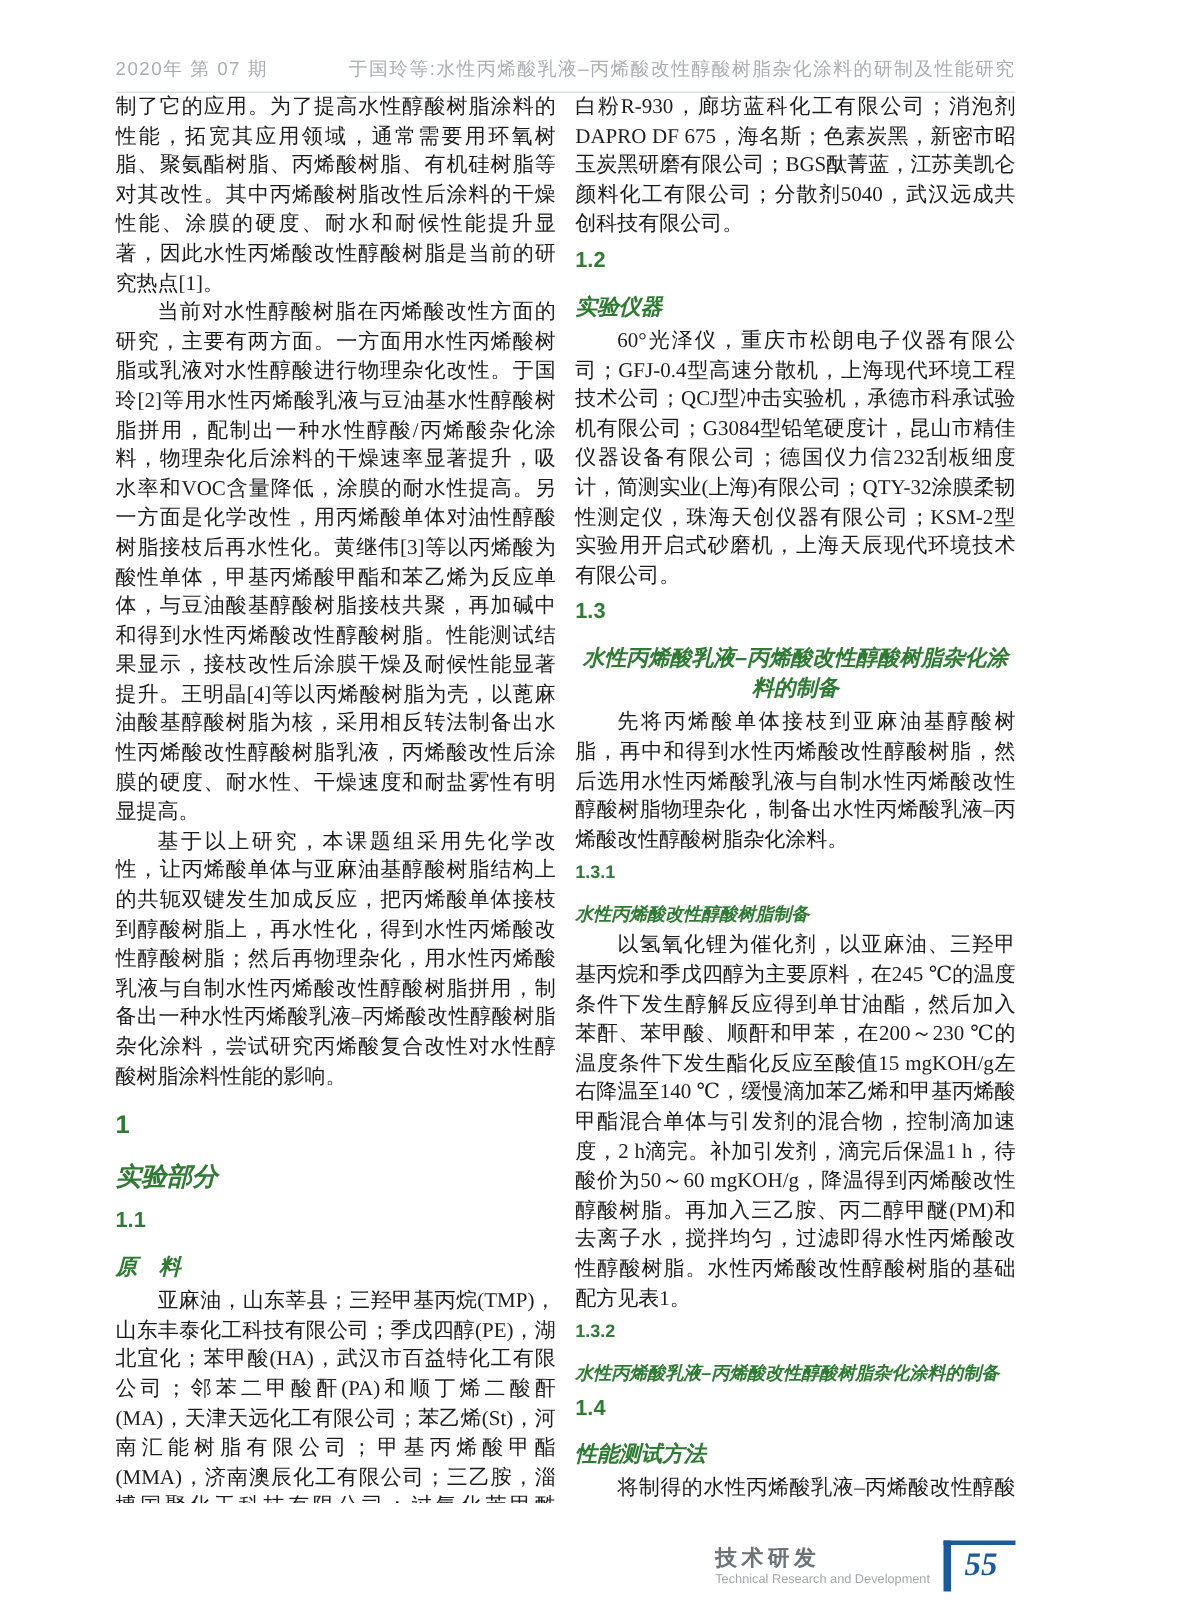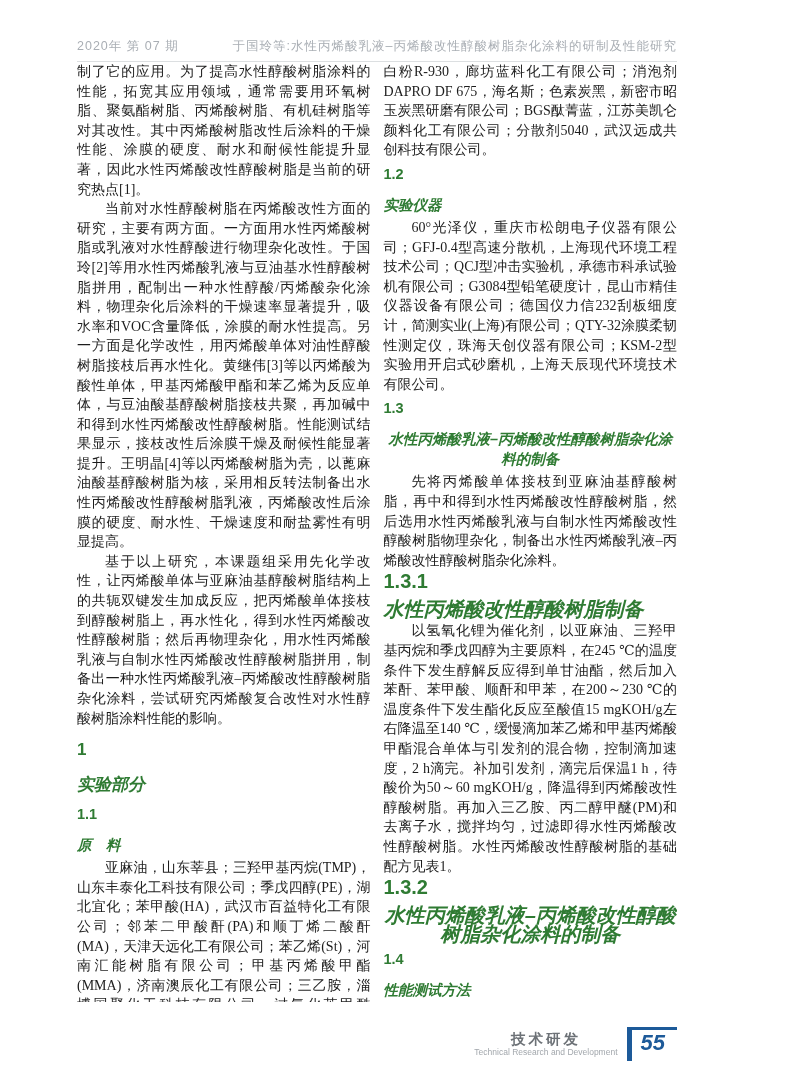--- a/index.html
+++ b/index.html
@@ -37,34 +37,34 @@
   .hd{
     display:flex;gap:11px;align-items:baseline;
     color:#2f7b33;font-weight:bold;
     font-family:"Liberation Sans","DejaVu Sans",sans-serif;
     flex-direction:column;
   }
   .hd .num{flex:0 0 auto;}
   .hd .ttl{flex:1 1 auto;text-align:center;font-style:italic;}
   .hd1{font-size:17px;line-height:24px;margin:10px 0 7px;}
   .hd2{font-size:14.5px;line-height:20px;margin:4px 0 3px;}
-  .hd3{font-size:20px;line-height:19.6px;margin:2px 0 2px;gap:8px;}
+  .hd3{font-size:12px;line-height:19.6px;margin:2px 0 2px;gap:8px;}
   
   .footer{
     position:absolute;right:57px;bottom:16px;
     display:flex;align-items:center;gap:9px;
   }
-  .footer-labels{text-align:center;font-family:"Liberation Sans","DejaVu Sans",sans-serif;}
+  .footer-labels{text-align:left;font-family:"Liberation Sans","DejaVu Sans",sans-serif;}
   .footer-cn{font-size:14.5px;font-weight:bold;color:#6d7277;letter-spacing:3px;line-height:16px;}
   .footer-en{font-size:8.5px;color:#a2a7ac;line-height:11px;}
   .page-num{
     border-left:5px solid #1d5a99;
     border-top:3px solid #1d5a99;
     padding:1px 12px 6px 9px;
-    font-family:Liberation Sans, sans-serif;
+    font-family:Liberation Serif, serif;
     font-style:italic;font-weight:bold;
     font-size:22px;color:#1d5a99;line-height:24px;
   }
 </style>
 </head>
 <body>
 
 <div class="page">
 
   <div class="header">

